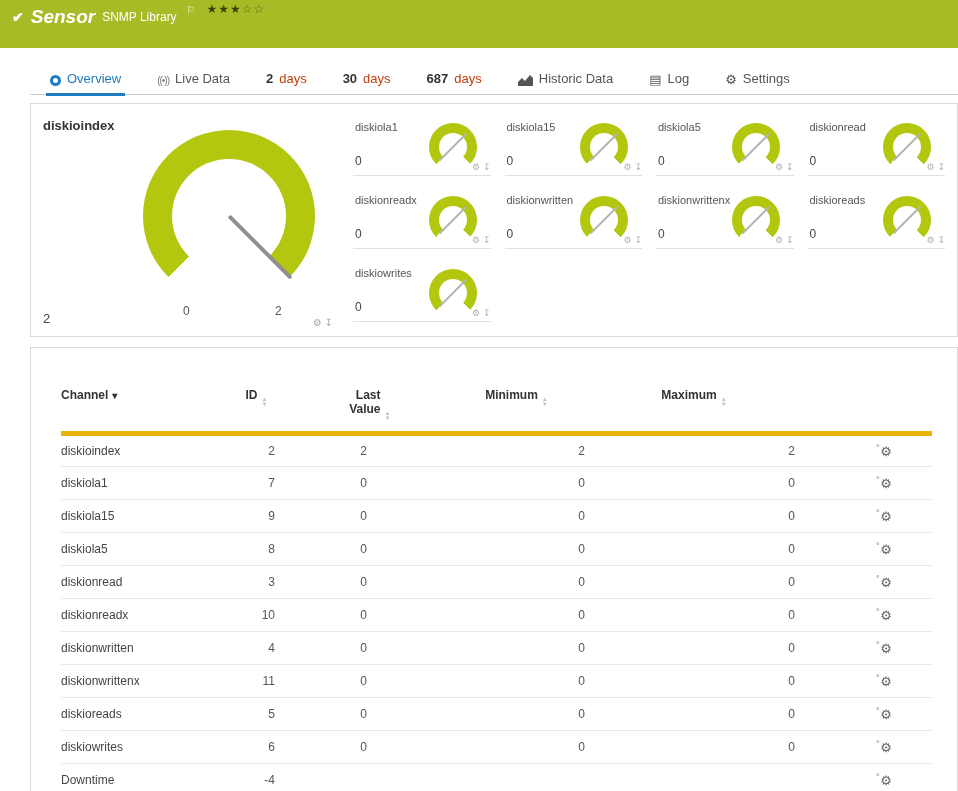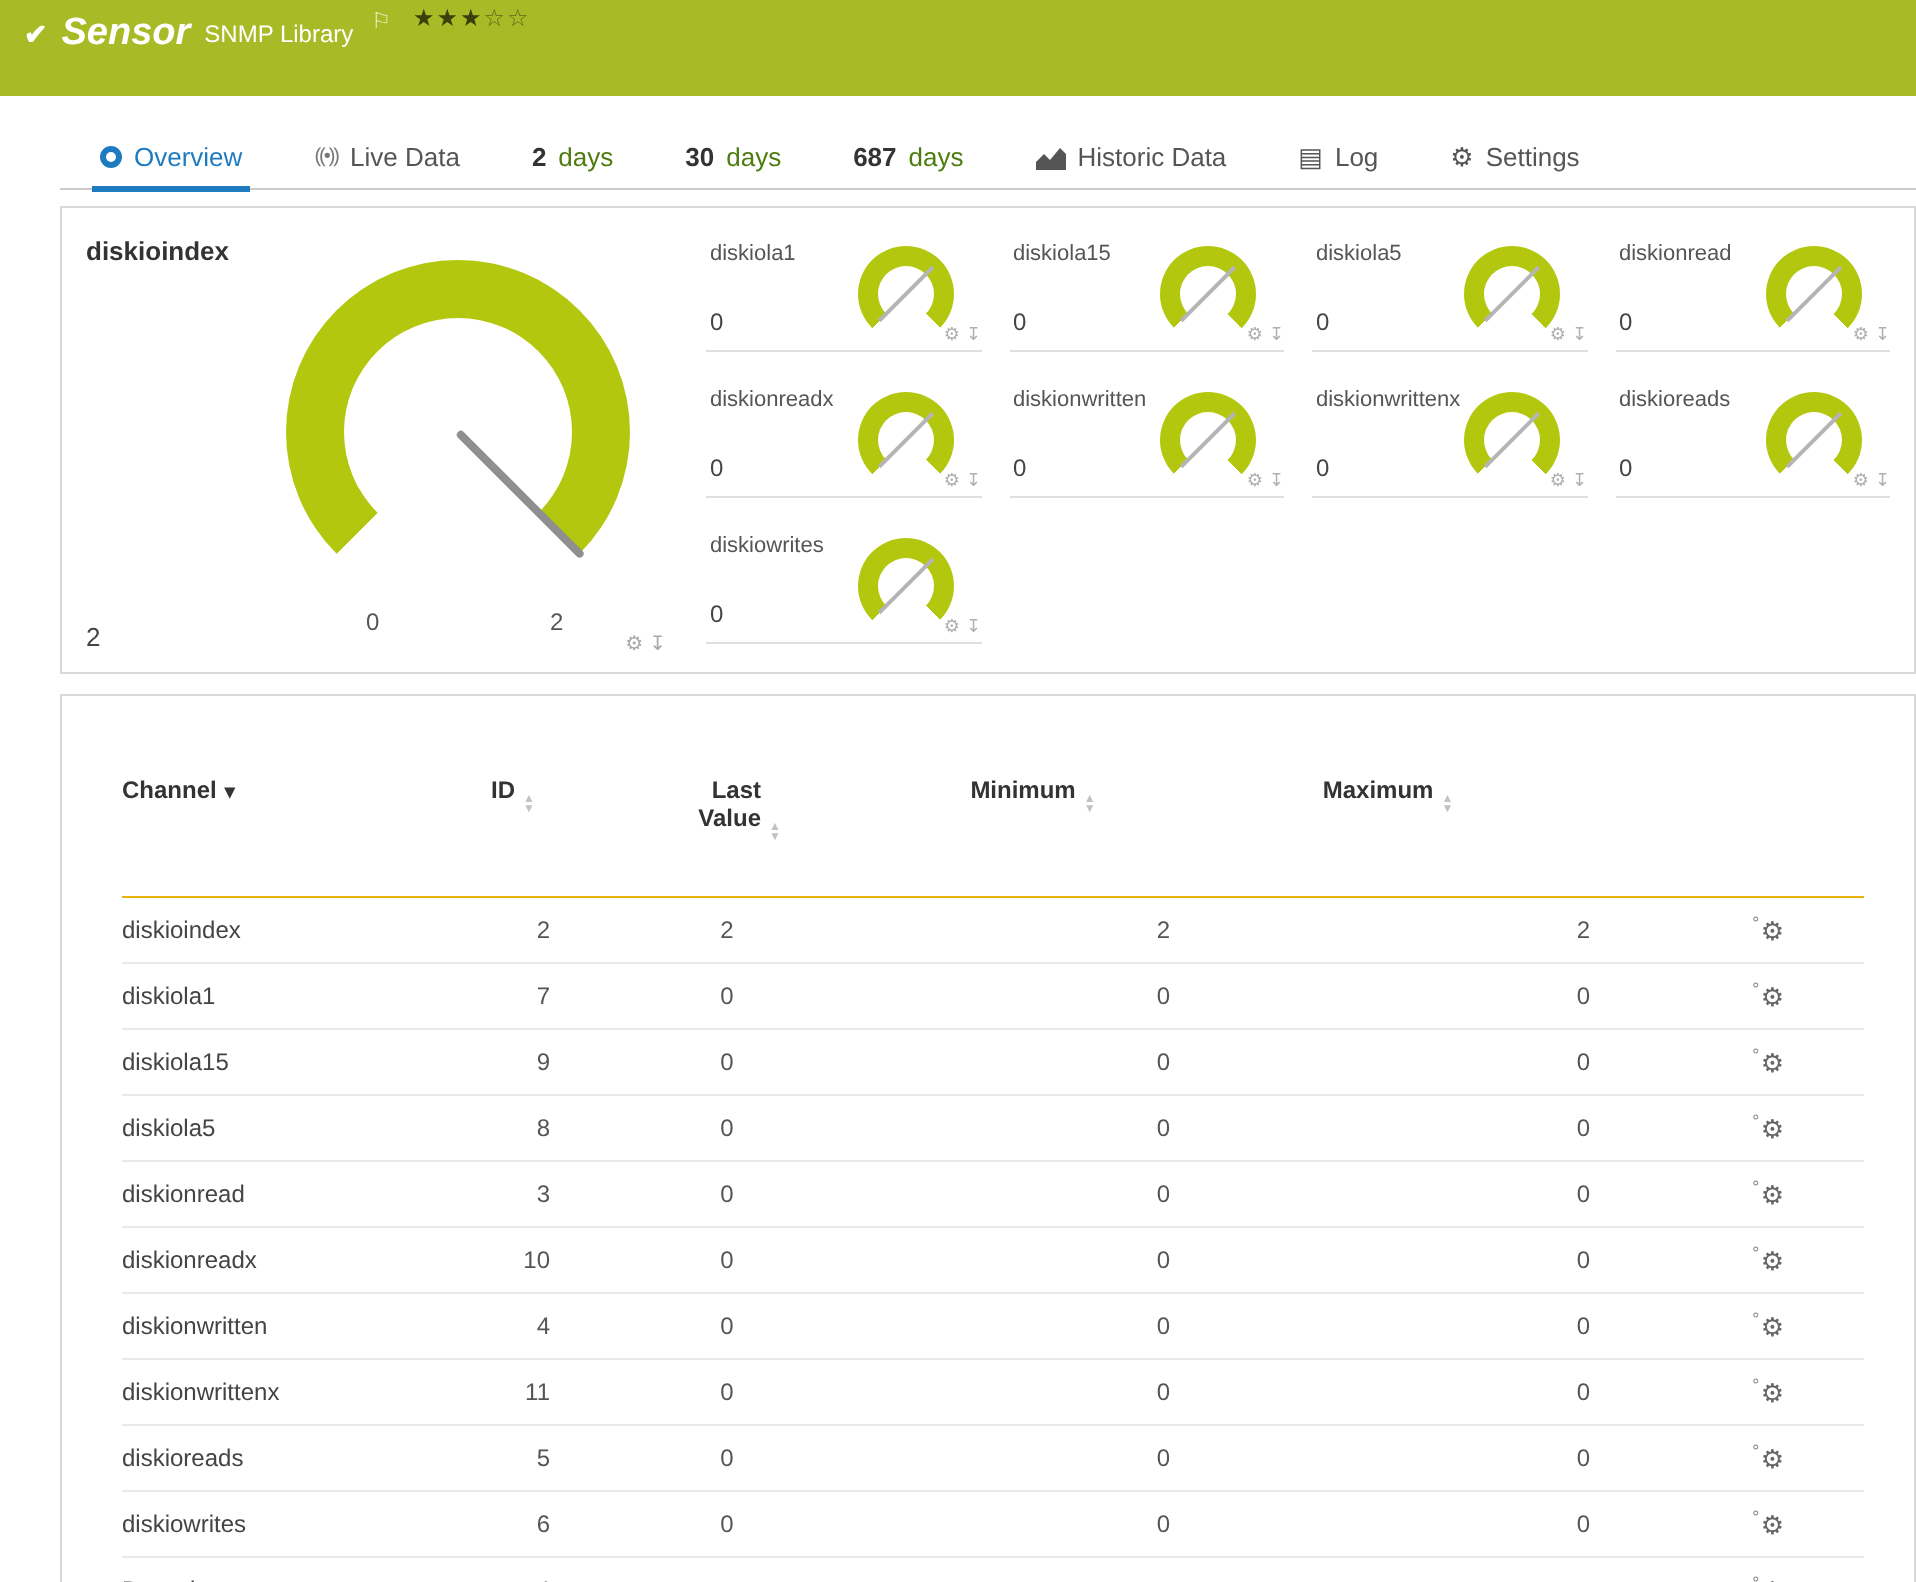--- a/index.html
+++ b/index.html
@@ -22,26 +22,26 @@
   .title-main{font-size:12px;font-weight:normal;}
   .flag-icon{font-size:11px;color:#e9efc2;position:relative;top:-7px;margin-left:2px;cursor:pointer;}
   .stars{position:relative;top:-8px;margin-left:4px;font-size:12px;letter-spacing:1px;cursor:pointer;}
   .stars .filled{color:#39400a;}
   .stars .empty{color:#5c671c;}
   .status-row{margin-left:36px;font-size:11px;font-weight:bold;margin-top:1px;}
 
   
   .tabs{display:flex;align-items:flex-end;gap:28px;margin:20px 0 0 30px;padding-left:16px;
         border-bottom:1px solid #ccc;height:27px;}
-  .tab{display:inline-flex;align-items:center;gap:6px;padding:0 4px 8px 4px;font-size:13px;
+  .tab{display:inline-flex;align-items:flex-end;gap:6px;padding:0 4px 8px 4px;font-size:13px;
        color:#555;cursor:pointer;position:relative;white-space:nowrap;}
   .tab.active{color:var(--tab-blue);}
   .tab.active::after{content:"";position:absolute;left:0;right:0;bottom:-2px;height:3px;background:var(--tab-blue);}
   .tab .num{font-weight:bold;color:#333;}
-  .tab .days{color:#4d7c0f;}
+  .tab .days{color:#c2410c;}
   .ring-icon{width:11px;height:11px;border:3px solid var(--tab-blue);border-radius:50%;display:inline-block;}
   .live-icon{font-size:10px;color:#777;letter-spacing:-1px;}
   .glyph-icon{font-size:13px;color:#555;line-height:1;}
 
   
   .gauges-panel{margin:8px 0 0 30px;height:234px;border:1px solid #d9d9d9;background:#fff;
                 display:flex;position:relative;}
   .big-cell{width:318px;position:relative;flex:none;}
   .big-label{position:absolute;left:12px;top:14px;font-size:13px;font-weight:bold;color:#333;}
   .gauge-big{position:absolute;left:112px;top:26px;width:172px;height:172px;}
@@ -70,21 +70,21 @@
   .s-icons{position:absolute;right:0;bottom:3px;font-size:9px;color:#b0b0b0;}
   .s-icons span{margin-left:3px;cursor:pointer;}
 
   
   .table-panel{margin:10px 0 0 30px;border:1px solid #d9d9d9;background:#fff;height:450px;
       padding:20px 25px 0 30px;}
   table.channels{border-collapse:collapse;table-layout:fixed;width:100%;}
   col.c1{width:175px;} col.c2{width:45px;} col.c3{width:165px;}
   col.c4{width:145px;} col.c5{width:210px;} col.c6{width:131px;}
   th{font-size:12px;font-weight:bold;color:#333;vertical-align:top;
-     padding:20px 0 28px 0;border-bottom:1px solid #eab308;text-align:left;cursor:pointer;}
+     padding:20px 0 12px 0;border-bottom:5px solid #eab308;text-align:left;cursor:pointer;}
   th.r{text-align:center;padding-right:4px;}
   th.c{text-align:center;}
   .label-wrap{display:inline-block;max-width:44px;text-align:right;line-height:14px;}
   .caret{font-size:10px;color:#333;margin-left:4px;}
   .sort{display:inline-flex;flex-direction:column;margin-left:4px;color:#c2c2c2;
         font-size:6px;line-height:5px;position:relative;top:2px;}
   td{font-size:12px;color:#555;height:33px;border-bottom:1px solid #e9e9e9;padding:0;}
   td.c-channel{color:#444;}
   td.c-id{text-align:right;padding-right:6px;}
   td.c-last{text-align:center;}

